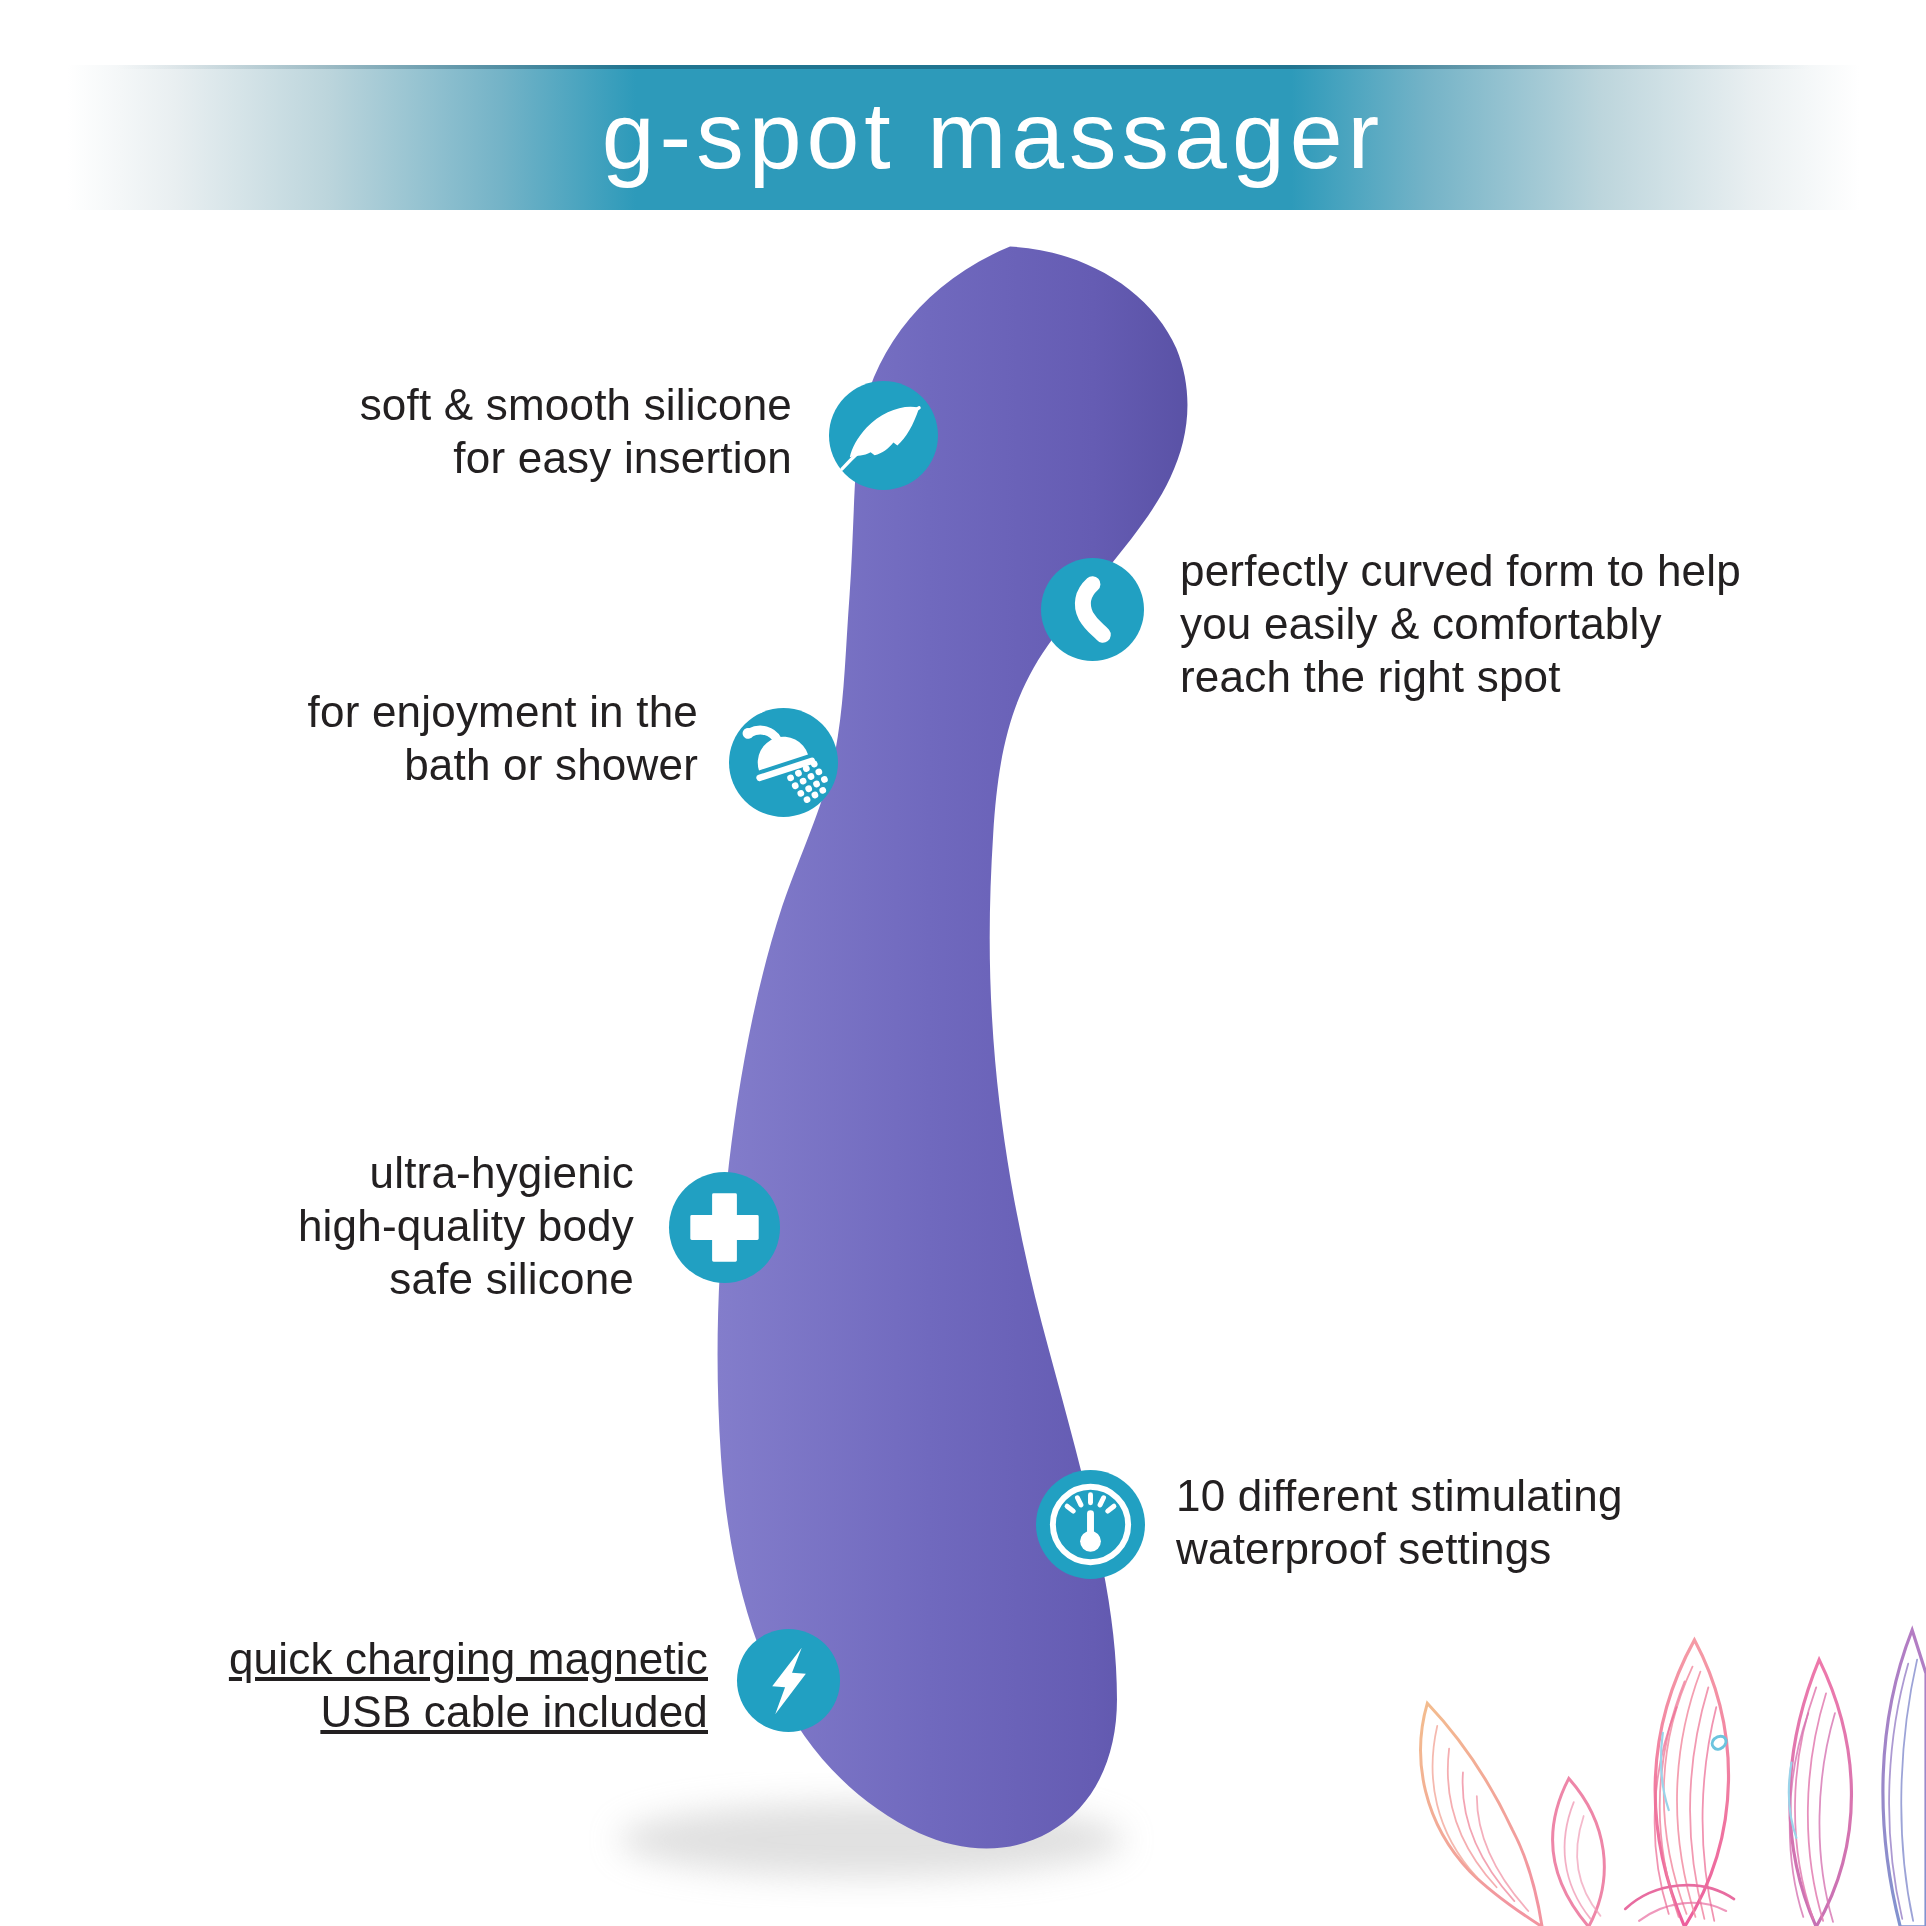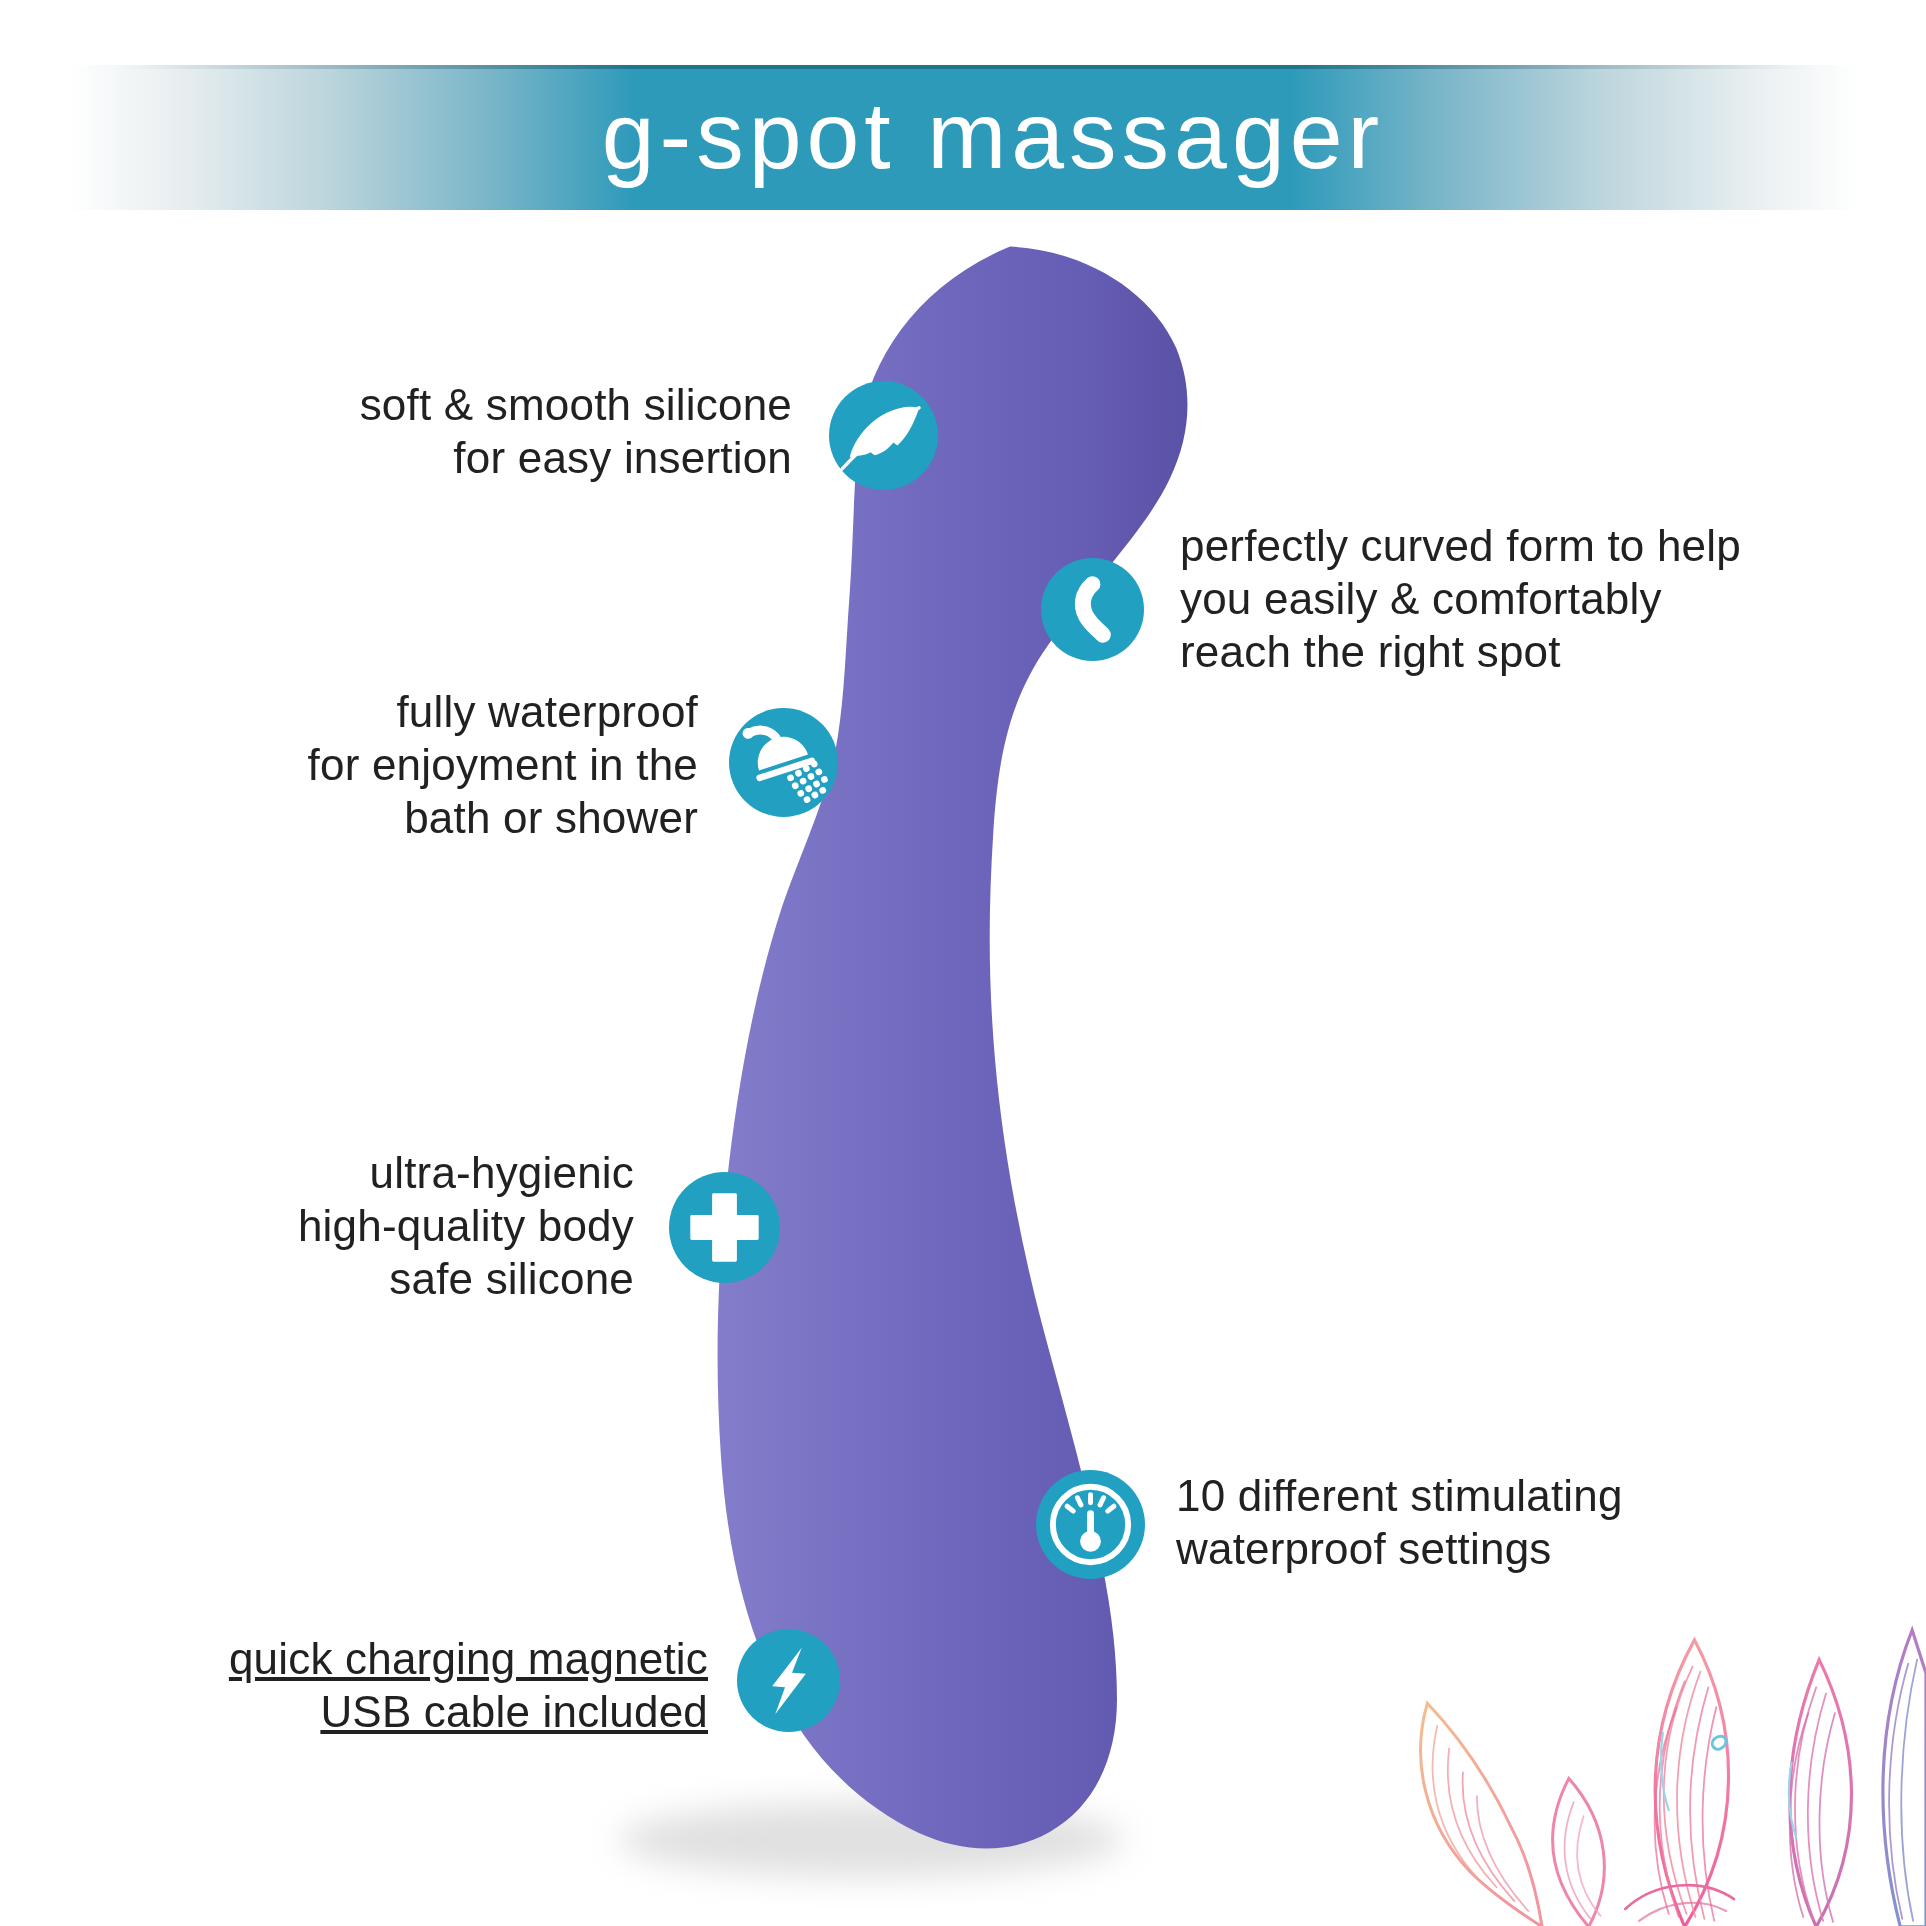--- a/index.html
+++ b/index.html
@@ -50,21 +50,21 @@
   .badge-plus    {left:669px;top:1172px;width:111px;height:111px;}
   .badge-gauge   {left:1036px;top:1470px;width:109px;height:109px;}
   .badge-bolt    {left:737px;top:1629px;width:103px;height:103px;}
   
   .callout{
     position:absolute;color:var(--text-dark);
     font-size:44px;line-height:53px;letter-spacing:0.2px;white-space:nowrap;
   }
   .align-right{text-align:right;}
   .c-soft     {top:378px;right:1135px;}
-  .c-curved   {top:519px;left:1180px;}
+  .c-curved   {top:544px;left:1180px;}
   .c-water    {top:685px;right:1229px;}
   .c-hygienic {top:1146px;right:1293px;}
   .c-vibration{top:1469px;left:1176px;}
   .c-charging {top:1632px;right:1219px;text-decoration:underline;}
   
   .flower{position:absolute;left:1366px;top:1612px;width:560px;height:315px;}
 </style>
 </head>
 <body>
 
@@ -183,21 +183,20 @@
     <div>for easy insertion</div>
   </div>
 
   <div class="callout c-curved">
     <div>perfectly curved form to help</div>
     <div>you easily &amp; comfortably</div>
     <div>reach the right spot</div>
   </div>
 
   <div class="callout align-right c-water">
-    <div>fully waterproof</div>
     <div>for enjoyment in the</div>
     <div>bath or shower</div>
   </div>
 
   <div class="callout align-right c-hygienic">
     <div>ultra-hygienic</div>
     <div>high-quality body</div>
     <div>safe silicone</div>
   </div>
 

